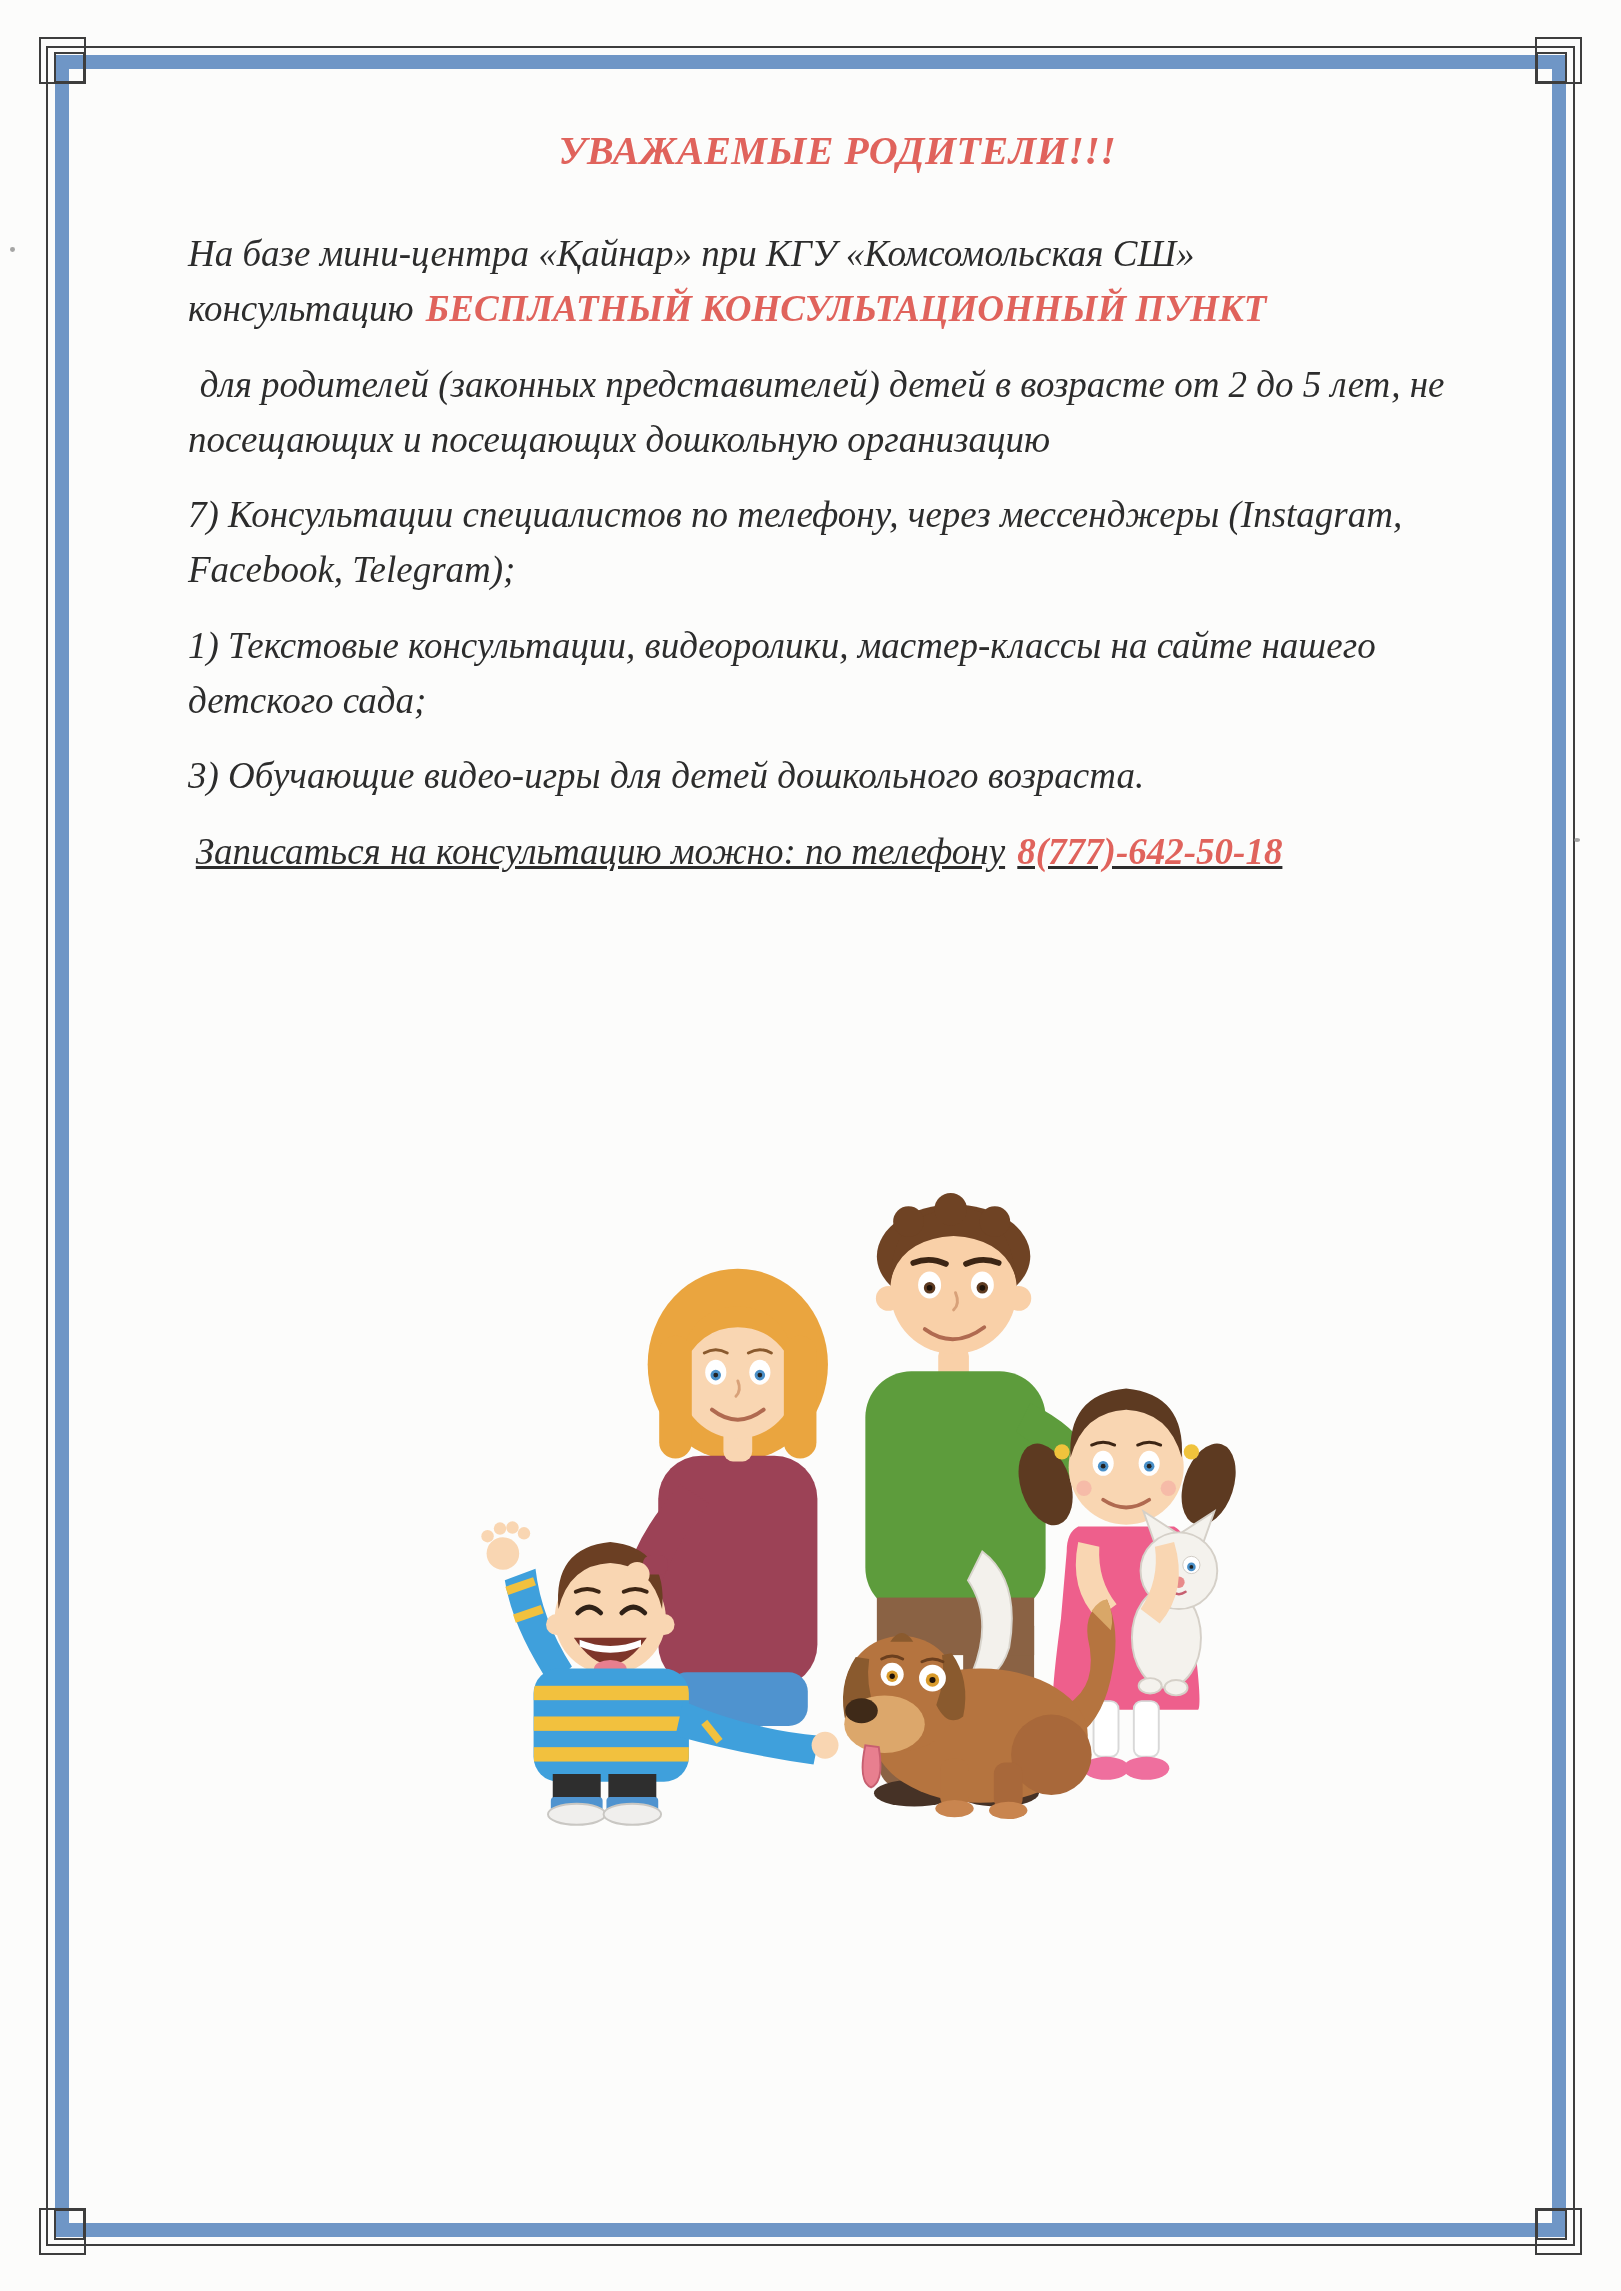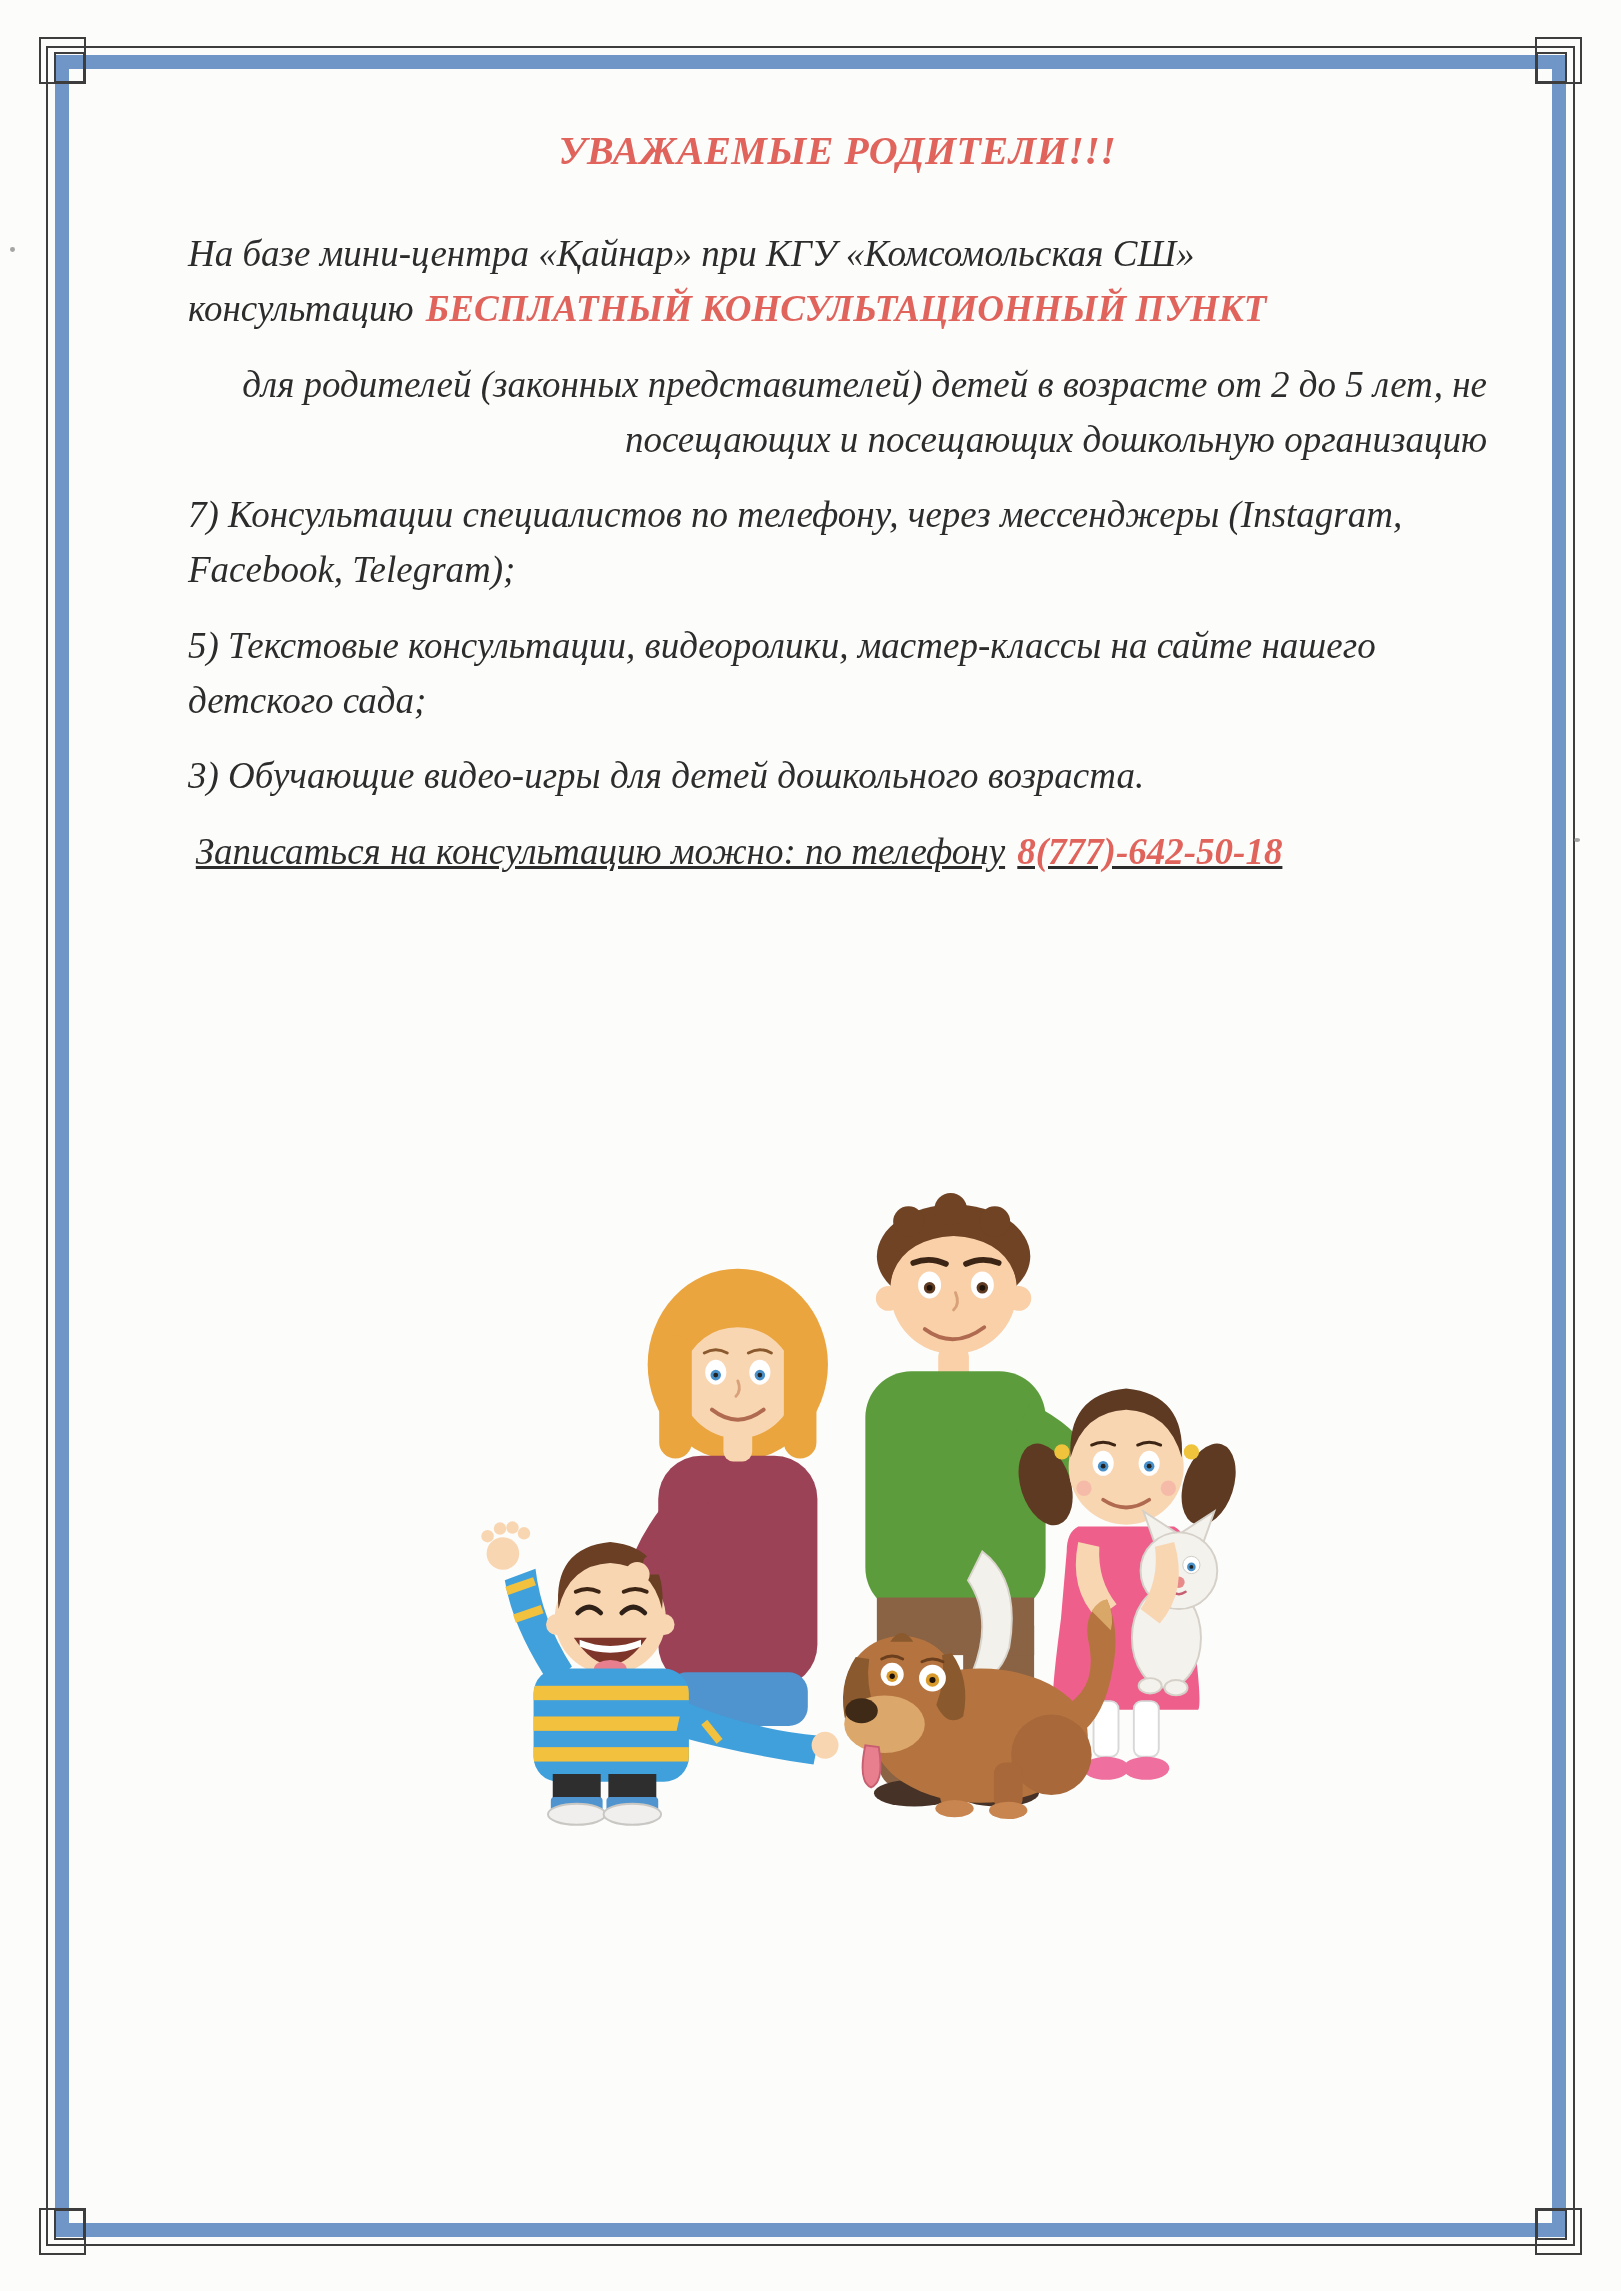--- a/index.html
+++ b/index.html
@@ -49,21 +49,21 @@
   .doc-title {
     font-size:40px; line-height:57px; font-weight:bold; font-style:italic;
     color:var(--accent,#e0635c);
     text-align:center; letter-spacing:0.5px;
     margin:0 0 47px 0;
   }
   .content p { margin:0 0 20.6px 0; }
   .line-block { display:block; }
   .sp { margin-right:.33em; }
   .red-bold { color:var(--accent,#e0635c); font-weight:bold; }
-  .audience { text-indent:11.8px;text-align:right; }
+  .audience { text-indent:11.8px; }
   .signup { text-indent:7.8px;text-decoration:underline; }
 
   
   .illustration {
     position:absolute; left:407px; top:1168px; width:863px;
   }
   .illustration svg { display:block; width:100%; height:auto; }
 </style>
 </head>
 <body>
@@ -96,21 +96,21 @@
 
     <p class="intro">
       <span class="line-block">На базе мини-центра «Қайнар» при КГУ «Комсомольская СШ»</span>
       <span class="sp">консультацию</span><span class="red-bold">БЕСПЛАТНЫЙ КОНСУЛЬТАЦИОННЫЙ ПУНКТ</span>
     </p>
 
     <p class="audience">для родителей (законных представителей) детей в возрасте от 2 до 5 лет, не посещающих и посещающих дошкольную организацию</p>
 
 
     <p>7) Консультации специалистов по телефону, через мессенджеры (Instagram, Facebook, Telegram);</p>
-    <p>5) Текстовые консультации, видеоролики, мастер-классы на сайте нашего детского сада;</p>
+    <p>1) Текстовые консультации, видеоролики, мастер-классы на сайте нашего детского сада;</p>
     <p>3) Обучающие видео-игры для детей дошкольного возраста.</p>
 
     <p class="signup">
       <span class="sp">Записаться на консультацию можно: по телефону</span><span class="red-bold">8(777)-642-50-18</span>
     </p>
   </div>
 
   <div class="illustration">
     <svg viewBox="0 0 900 690" xmlns="http://www.w3.org/2000/svg">
       <defs>

